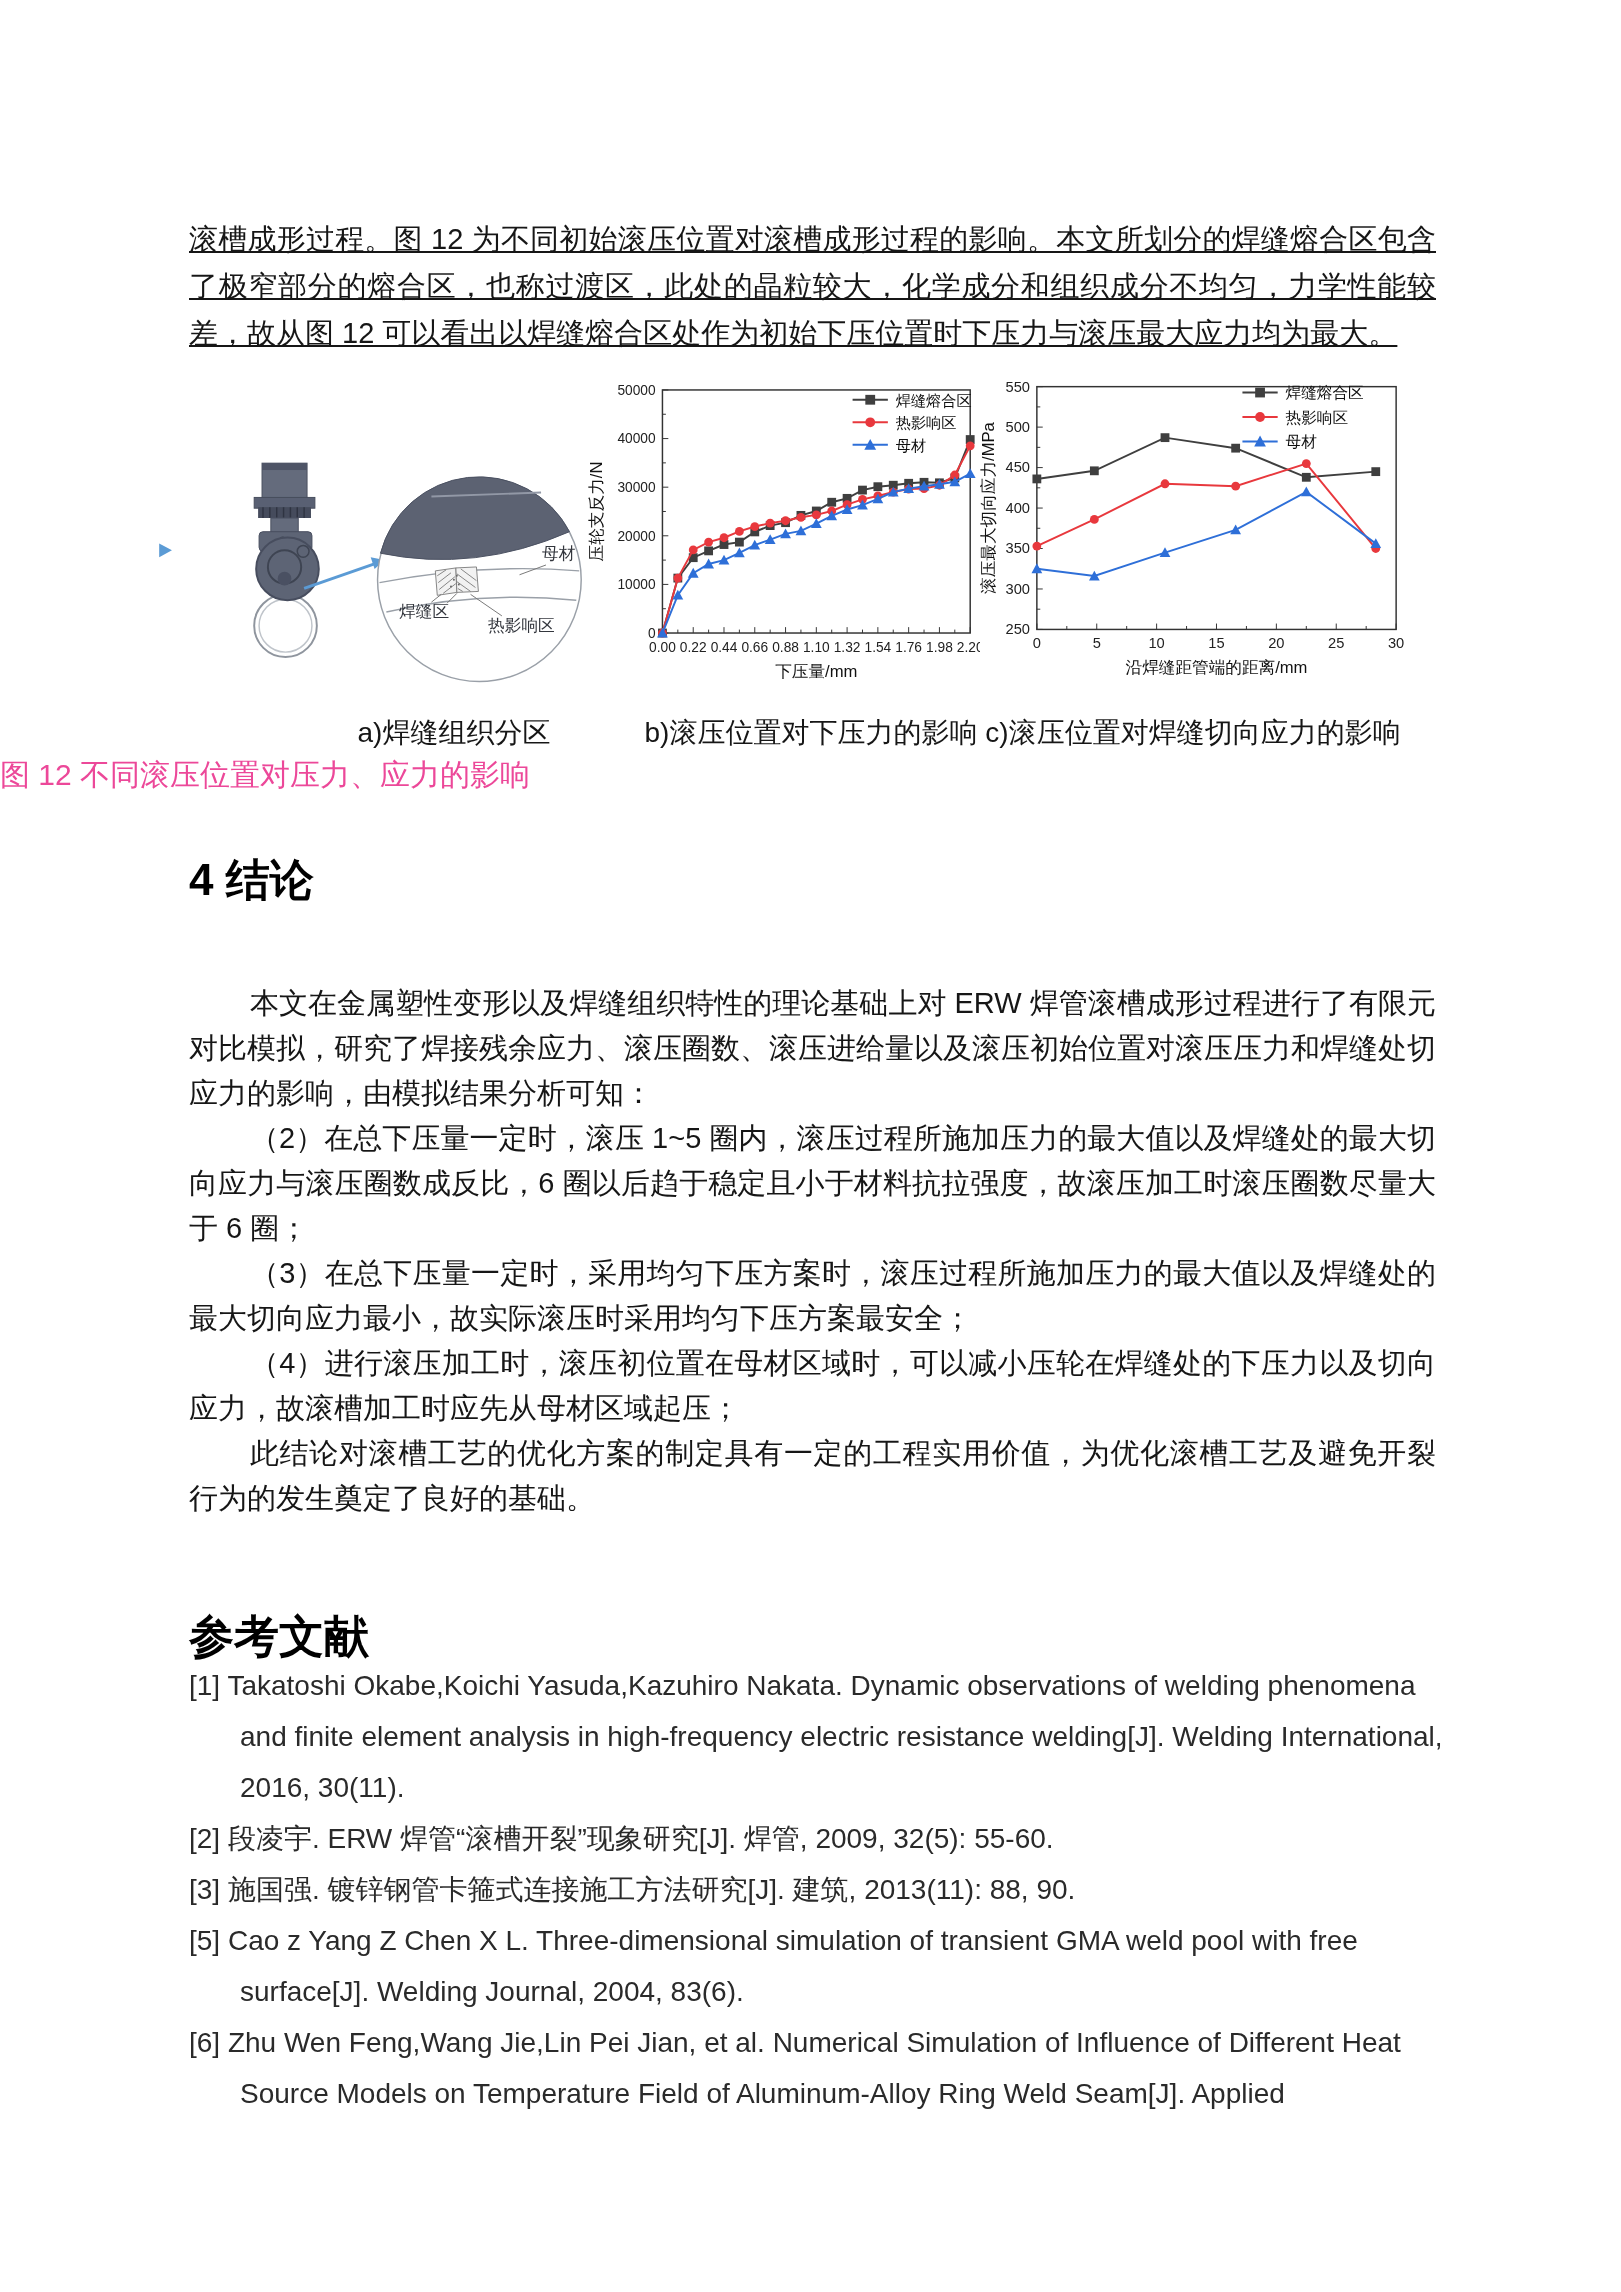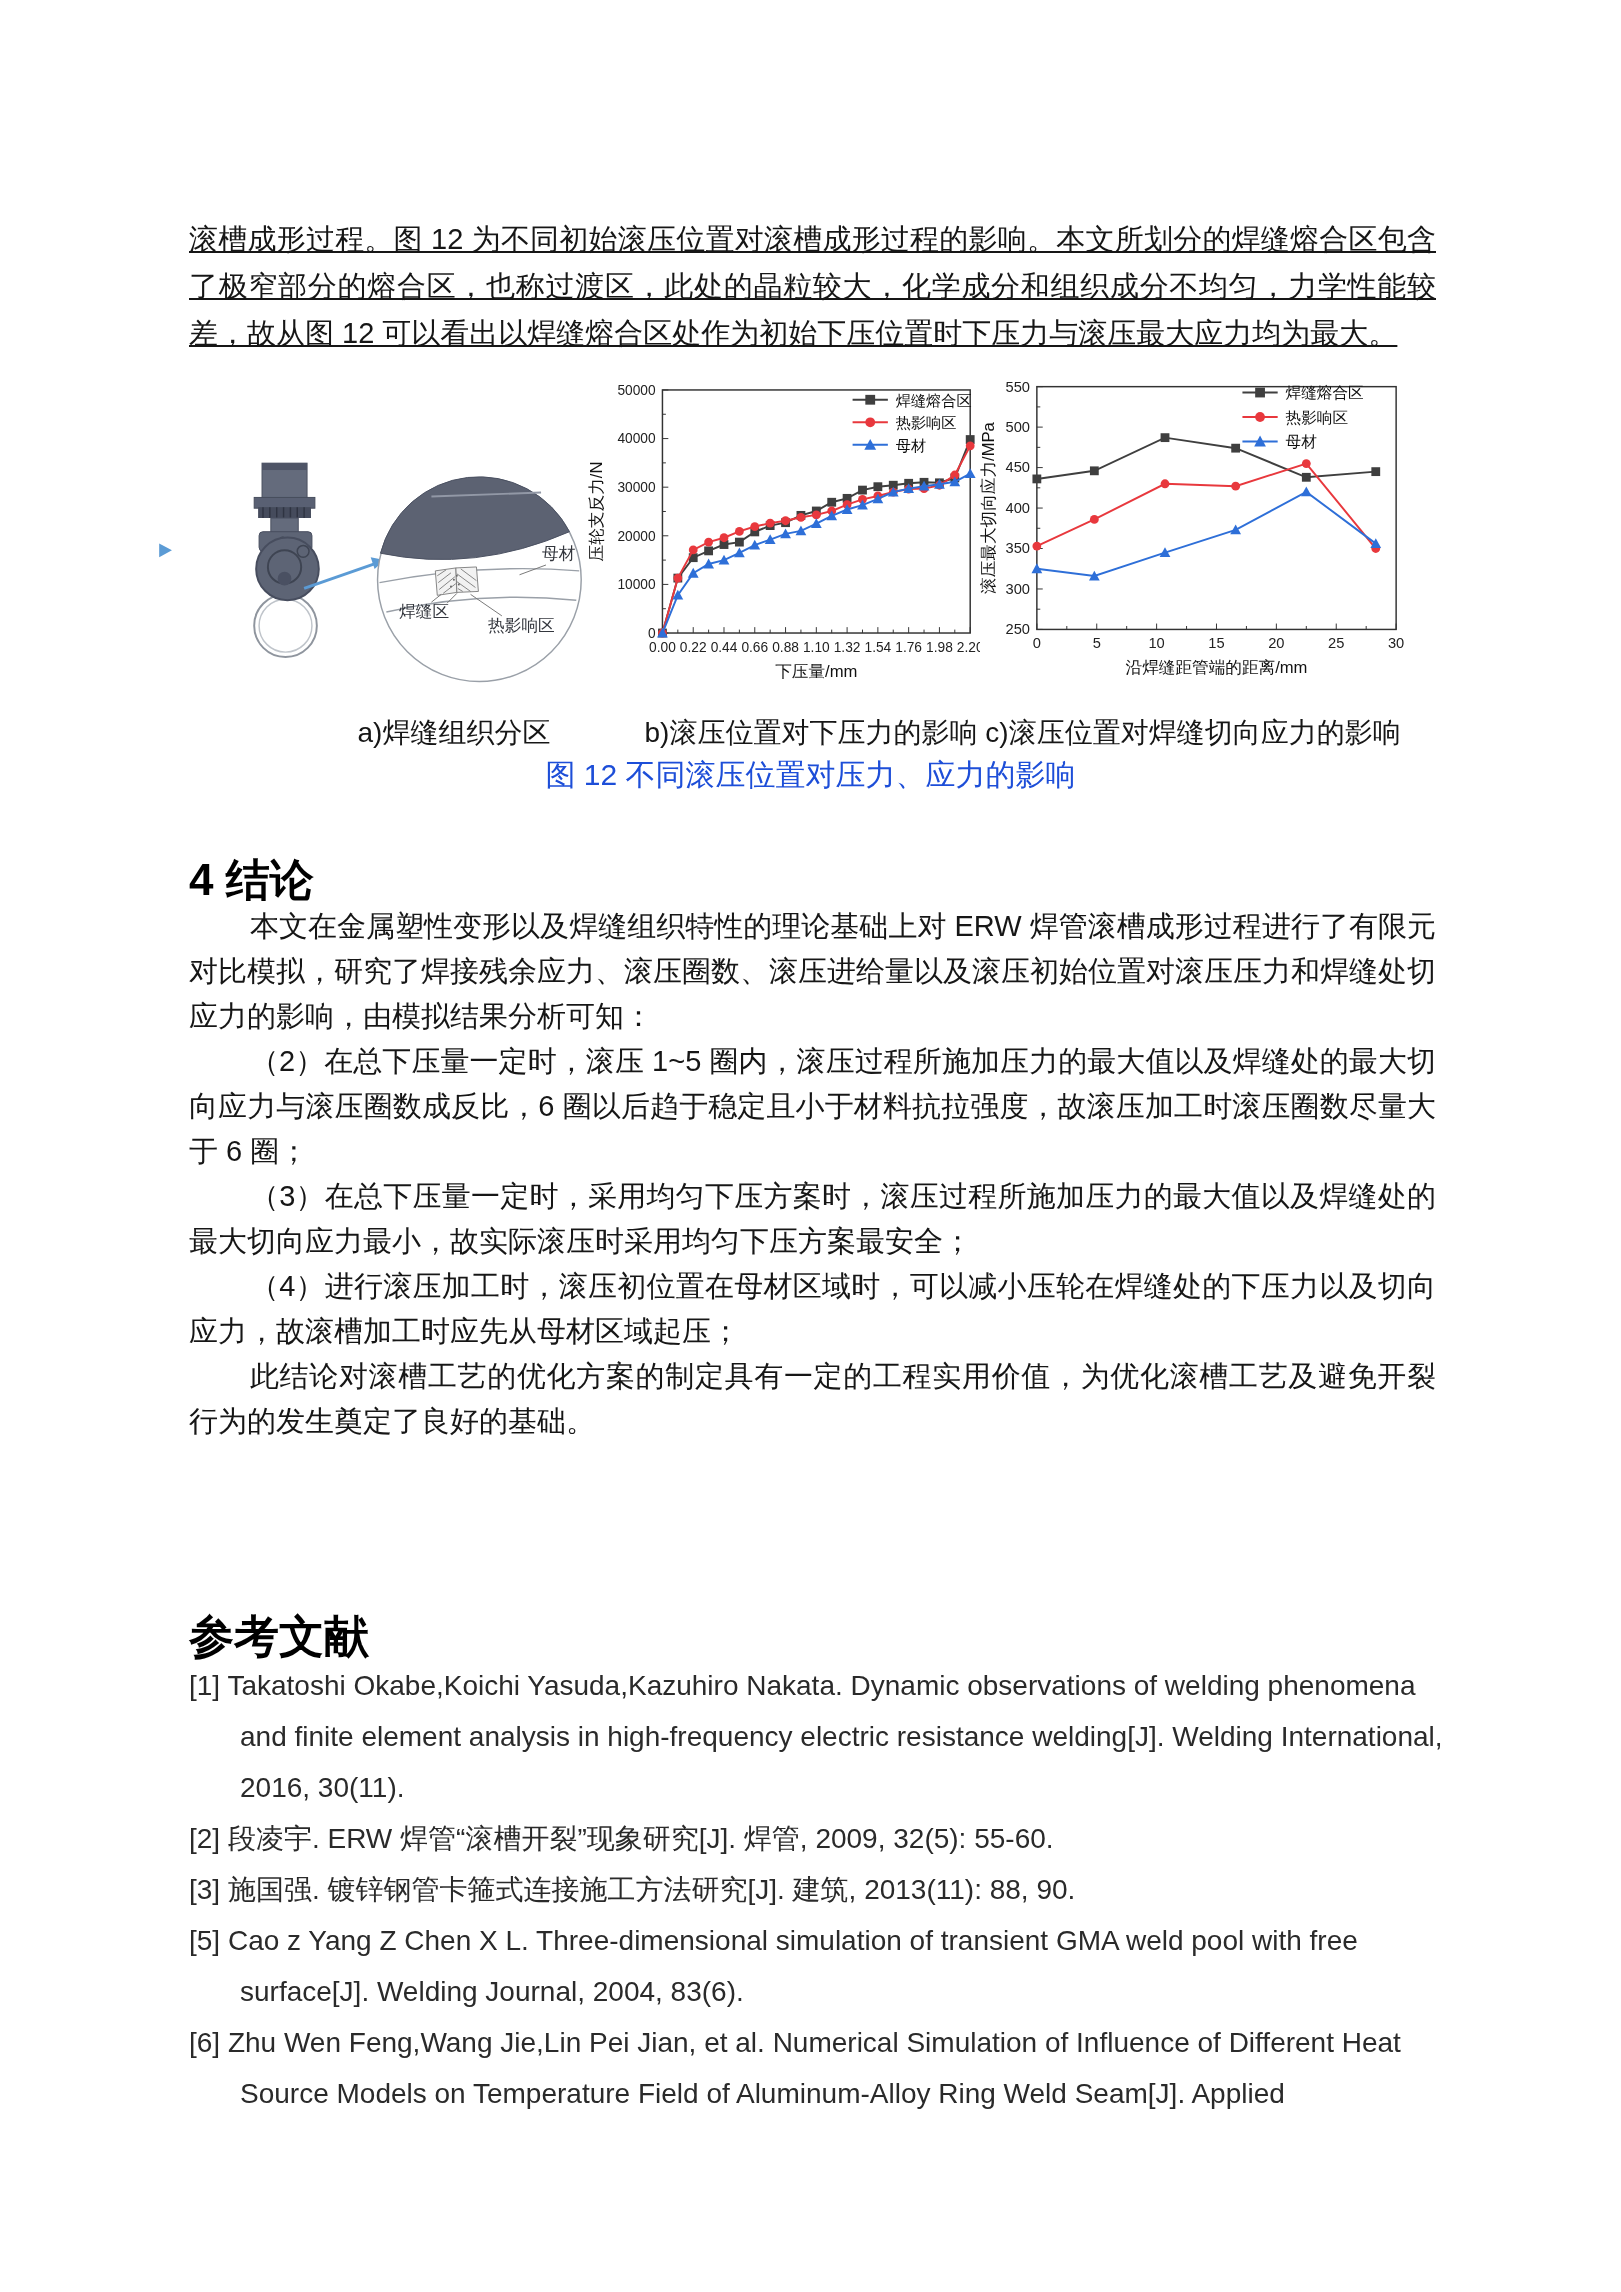--- a/index.html
+++ b/index.html
@@ -14,31 +14,31 @@
   #figure-row{position:absolute;left:157px;top:377px;width:1308px;height:338px;}
   #figure-row svg{position:absolute;}
   .fig-label{
     position:absolute;font-size:16.7px;color:#33363d;white-space:nowrap;
   }
   .panel-caption{
     position:absolute;width:490px;text-align:center;
     font-size:28px;color:#161616;white-space:nowrap;
   }
   #figure-caption{
-    position:absolute;left:0;top:755px;width:1621px;text-align:center;
-    font-size:30px;color:#1d4ed8;
+    position:absolute;left:0;top:755px;width:1621px;
+    font-size:30px;color:#ec4899;
   }
   .section-heading{
     position:absolute;left:189px;font-weight:bold;color:#000;
     font-family:"Liberation Sans",sans-serif;
     margin-top:12px;
   }
   #conclusion-heading{top:839px;font-size:44px;}
   #references-heading{top:1595px;font-size:45px;}
-  #conclusions{position:absolute;left:189px;top:904px;width:1247px;}
+  #conclusions{position:absolute;left:189px;top:981px;width:1247px;}
   #conclusions p{
     margin:0;font-size:29px;line-height:45px;text-align:justify;
     text-indent:2.1em;color:#161616;
   }
   #references-list{
     position:absolute;left:189px;top:1660px;width:1257px;
     margin:0;padding:0;list-style:none;
   }
   #references-list li{
     font-size:28px;line-height:51px;color:#2a2a2a;

